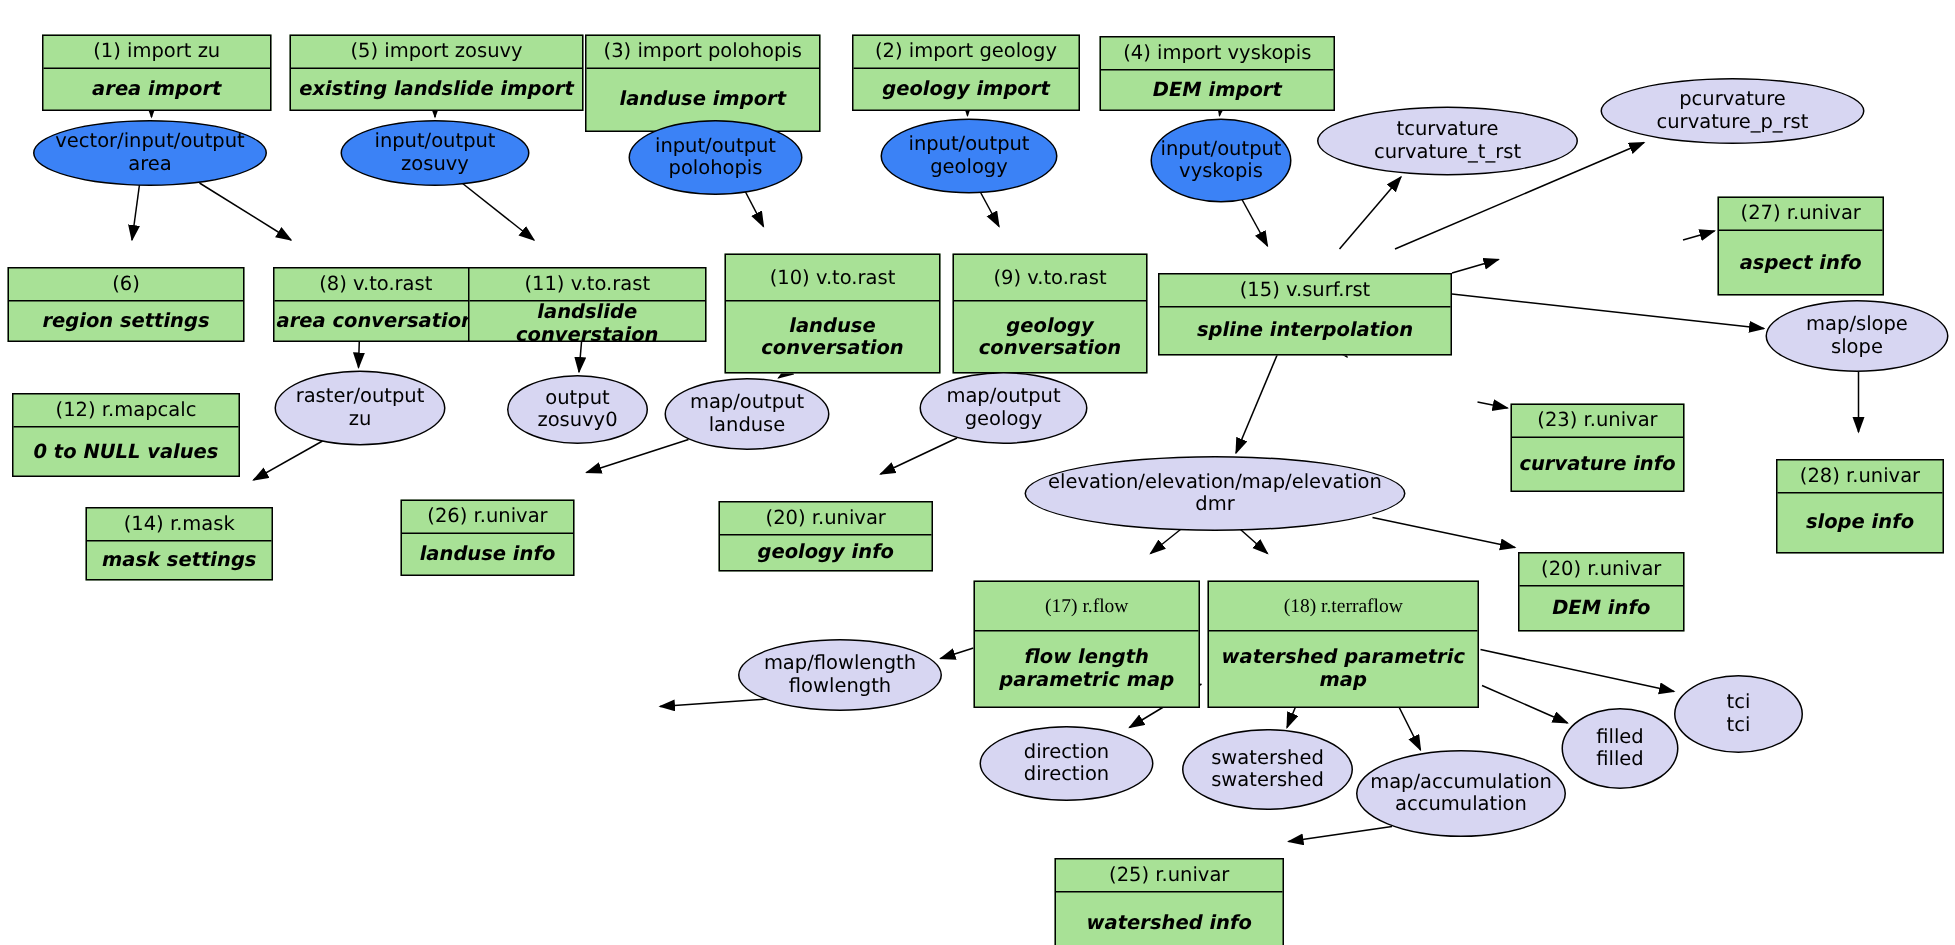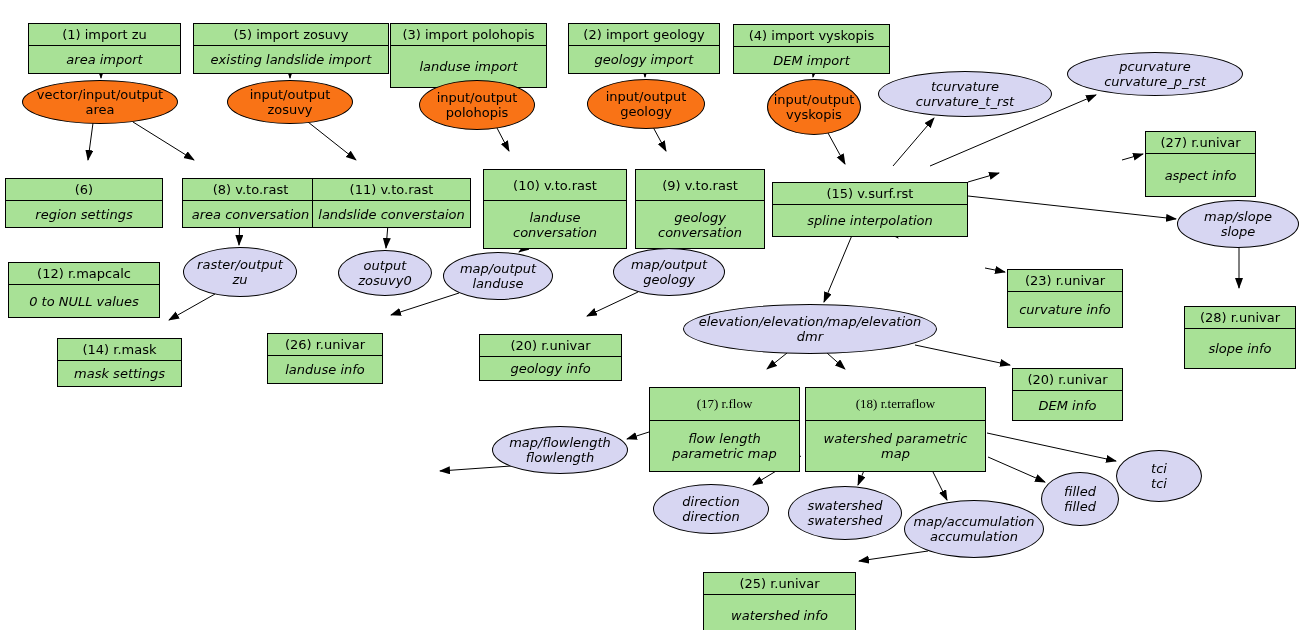--- a/index.html
+++ b/index.html
@@ -5,26 +5,26 @@
   html,body{margin:0;padding:0;background:#fff;}
   #canvas{position:relative;width:1303px;height:630px;background:#ffffff;overflow:hidden;
           font-family:"DejaVu Sans","Liberation Sans",sans-serif;font-size:13px;color:#000;}
   #edges{position:absolute;left:0;top:0;width:1303px;height:630px;}
   .mod{position:absolute;background:#a8e196;border:1px solid #000;box-sizing:border-box;
        display:flex;flex-direction:column;text-align:center;margin-top:16px;}
   .mod .t{height:21px;flex:none;border-bottom:1px solid #000;display:flex;align-items:center;justify-content:center;}
   .mod.th30 .t{height:30px;}
   .mod.th32 .t{height:32px;font-family:Liberation Serif, serif;}
   .mod .s{flex:1;display:flex;align-items:center;justify-content:center;font-style:italic;
-          white-space:pre-line;line-height:15px;}
+          white-space:pre-line;line-height:15px;font-weight:bold;}
   .ell{position:absolute;border:1px solid #000;border-radius:50%;box-sizing:border-box;
        display:flex;align-items:center;justify-content:center;text-align:center;
        white-space:pre-line;line-height:15px;}
-  .ell.in{background:#f97316;}
-  .ell.out{background:#d7d6f2;font-style:italic;}
+  .ell.in{background:#3b82f6;}
+  .ell.out{background:#d7d6f2;}
 </style>
 </head>
 <body>
 
 <div id="canvas">
 
   <svg id="edges" viewBox="0 0 1303 630">
     <defs>
       <marker id="arrow" markerUnits="userSpaceOnUse" markerWidth="11" markerHeight="9" refX="10" refY="4" orient="auto">
         <path d="M0,0 L11,4 L0,8 z" fill="#000"></path>

